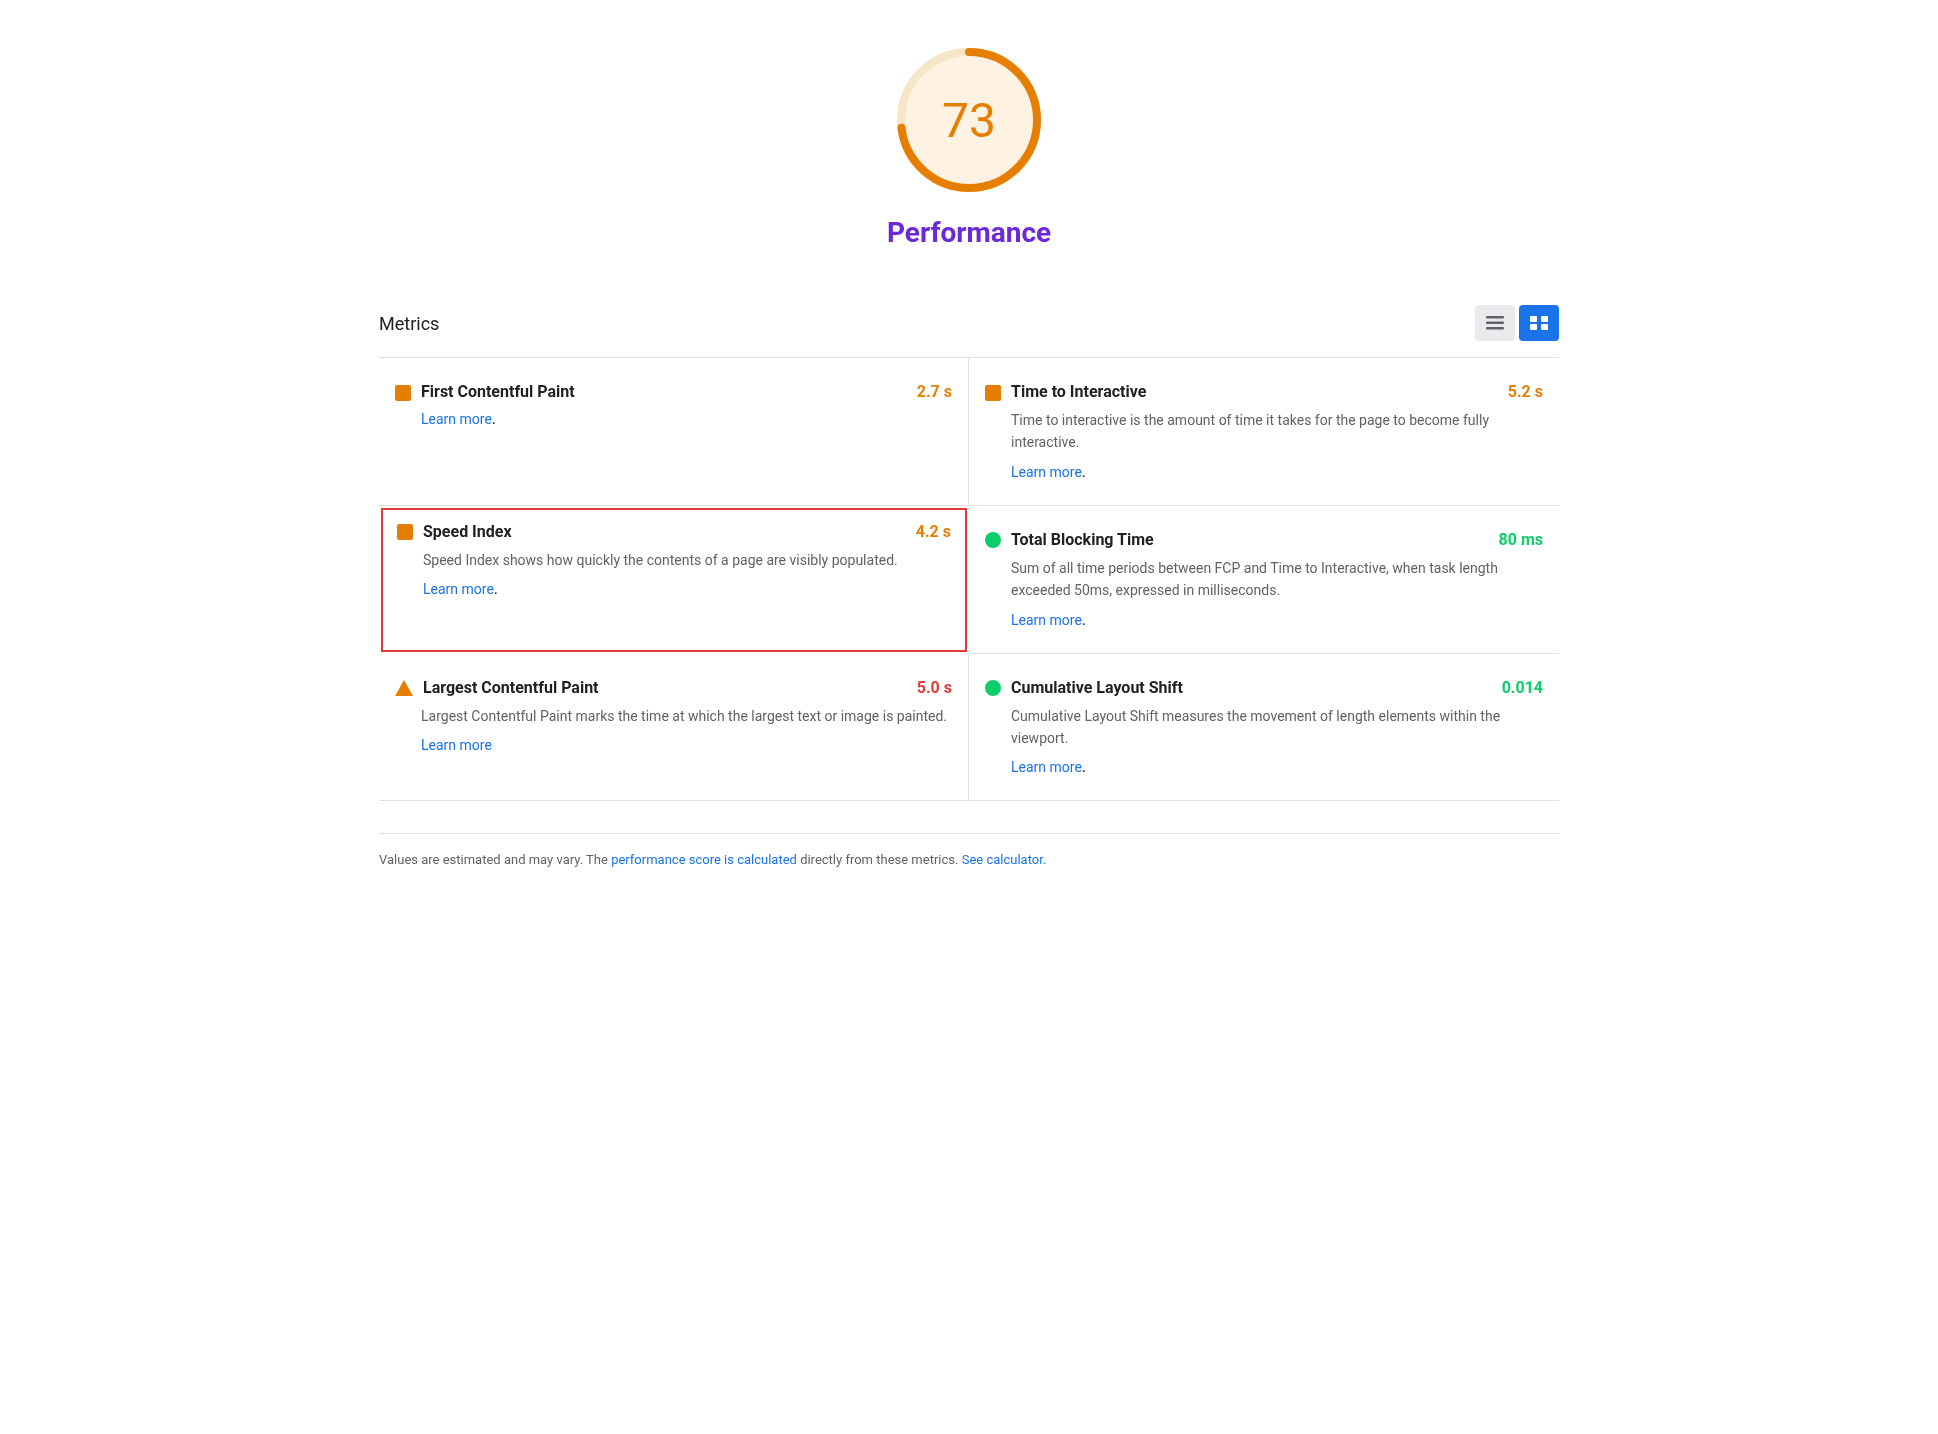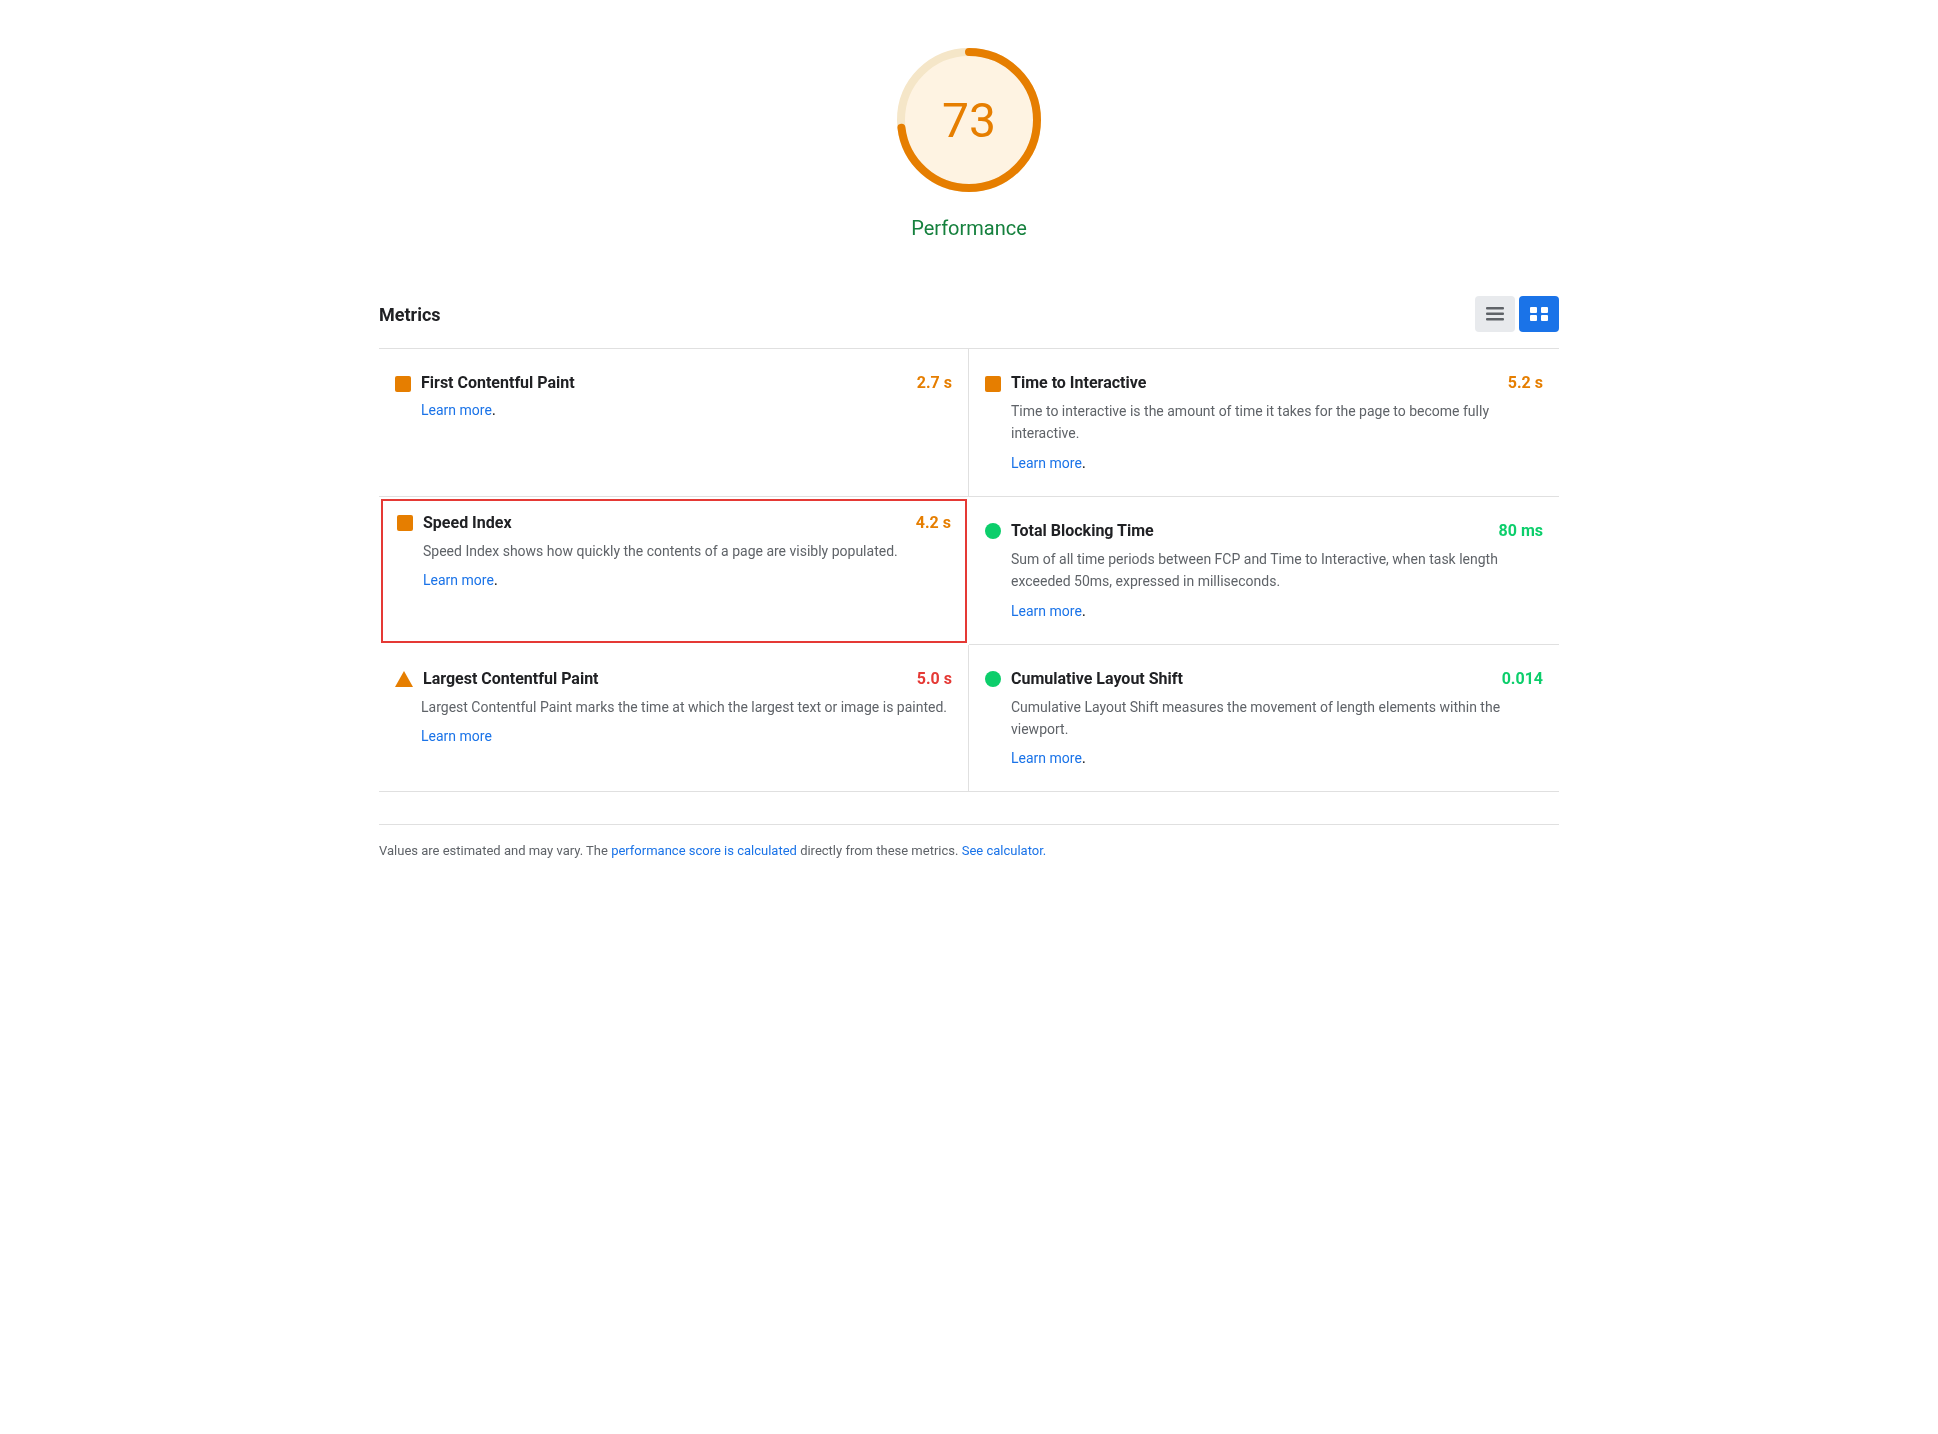--- a/index.html
+++ b/index.html
@@ -32,37 +32,37 @@
       position: absolute;
       top: 50%;
       left: 50%;
       transform: translate(-50%, -50%);
       font-size: 48px;
       font-weight: 400;
       color: #e67e00;
       text-align: right;
     }
     .score-label {
-      font-size: 20px;
-      font-weight: 400;
-      color: #15803d;
+      font-size: 28px;
+      font-weight: 700;
+      color: #6d28d9;
     }
 
     
     .metrics-header {
       display: flex;
       align-items: center;
       justify-content: space-between;
       padding: 16px 0;
       border-bottom: 1px solid #e0e0e0;
       margin-bottom: 0;
     }
     .metrics-title {
       font-size: 18px;
-      font-weight: 700;
+      font-weight: 400;
       color: #202124;
     }
     .view-toggle {
       display: flex;
       gap: 4px;
     }
     .toggle-btn {
       width: 40px;
       height: 36px;
       border-radius: 4px;

